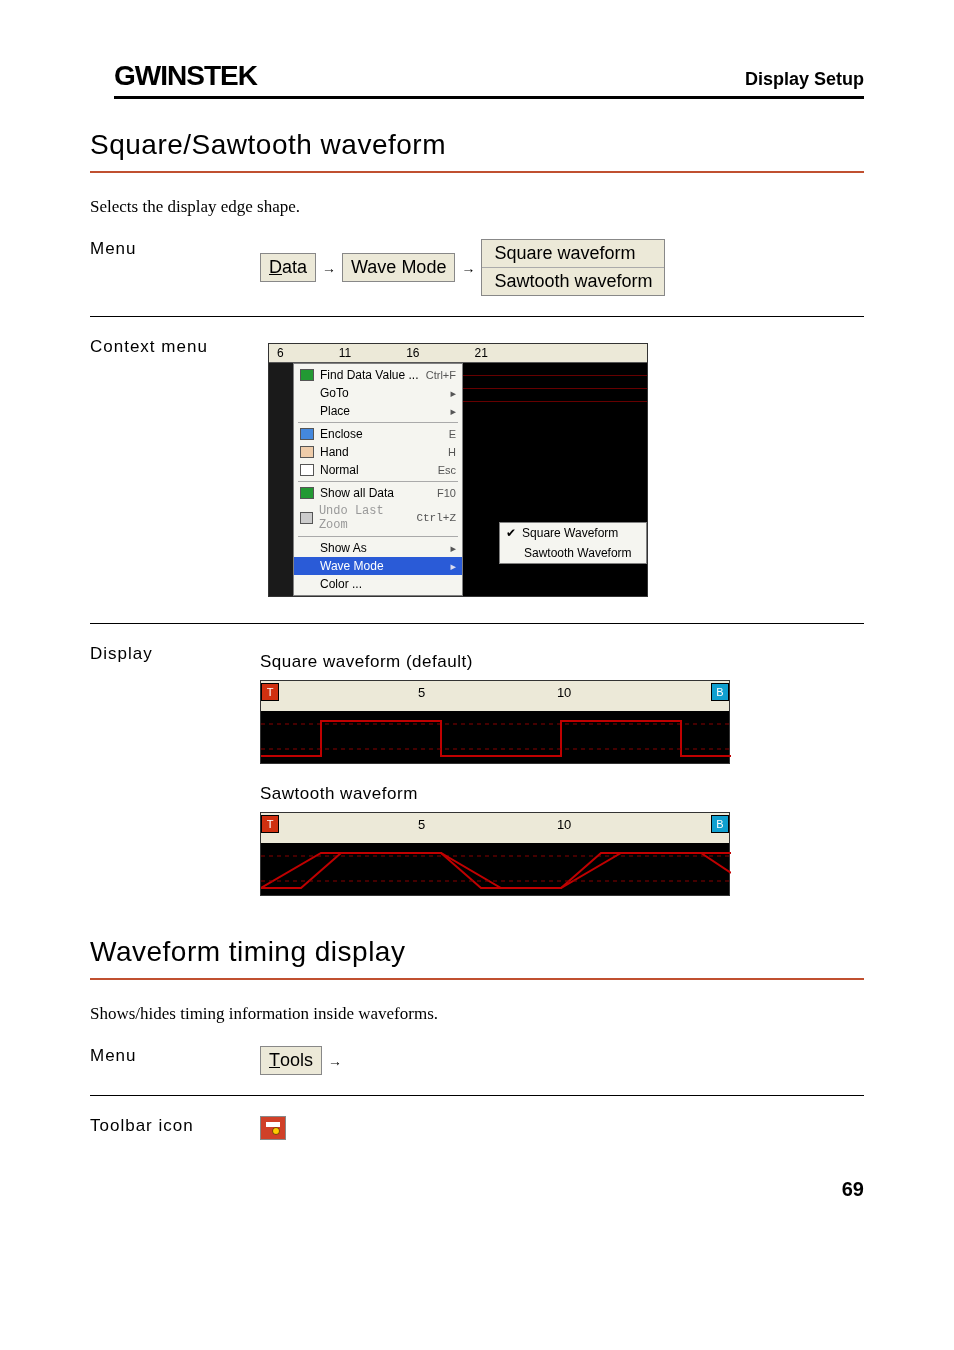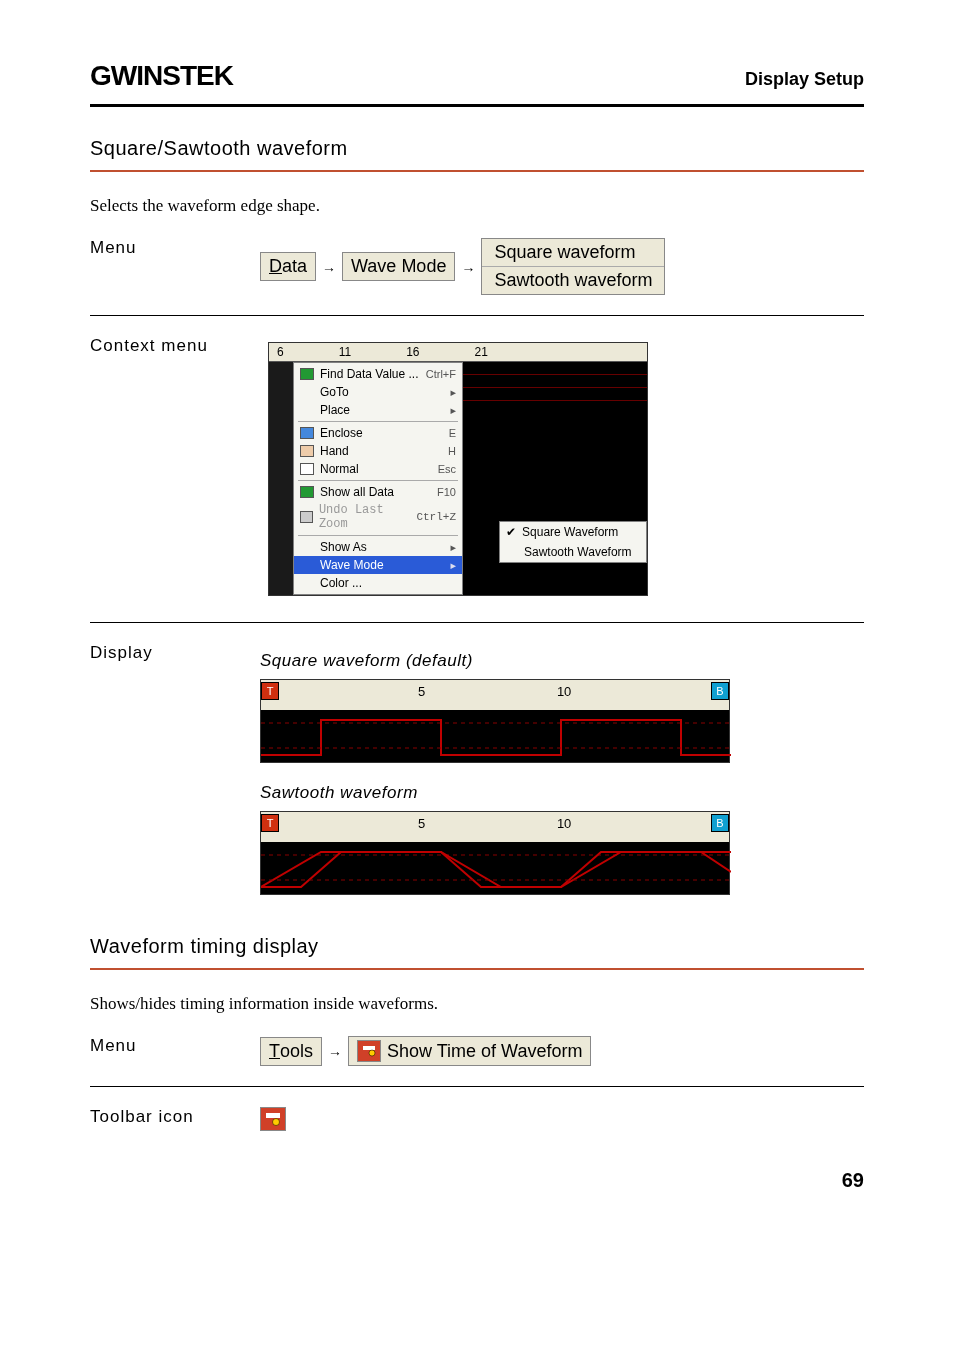--- a/index.html
+++ b/index.html
@@ -9,39 +9,40 @@
     color: #000;
     width: 954px;
     margin: 0 auto;
     padding: 60px 90px 40px 90px;
   }
   .header {
     display: flex;
     justify-content: space-between;
     align-items: baseline;
     border-bottom: 3px solid #000;
-    padding-bottom: 12px;
+    padding-bottom: 4px;
     margin-bottom: 30px;
+    margin-left: 24px;
   }
   .logo {
     font-family: Arial, sans-serif;
     font-weight: 900;
     font-size: 28px;
     letter-spacing: -1px;
   }
   .header-right {
     font-family: 'Trebuchet MS', Arial, sans-serif;
     font-weight: bold;
     font-size: 18px;
     text-align: right;
   }
   h2.section-title {
     font-family: 'Trebuchet MS', Arial, sans-serif;
     font-weight: normal;
-    font-size: 20px;
+    font-size: 28px;
     border-bottom: 2px solid #c05030;
     padding-bottom: 10px;
     margin-bottom: 24px;
     letter-spacing: 0.5px;
   }
   .body-text {
     font-size: 17px;
     margin-bottom: 22px;
   }
   .row {
@@ -163,21 +164,20 @@
   .mini-icon.show{ background:#293; }
   .shortcut { color:#555; font-size:11px; }
   .ctx-menu .item.sel .shortcut{ color:#dde; }
 
   
   .wave-title {
     font-family: 'Trebuchet MS', Arial, sans-serif;
     font-size: 17px;
     margin: 8px 0 8px 0;
     letter-spacing: 0.5px;
-    font-style: italic;
   }
   .wave-strip {
     width: 470px;
     background: #000;
     border: 1px solid #333;
     margin-bottom: 20px;
     position: relative;
   }
   .wave-ruler {
     display: flex;
@@ -222,21 +222,21 @@
 </style>
 </head>
 <body>
 
 <div class="header">
   <div class="logo">GWINSTEK</div>
   <div class="header-right">Display Setup</div>
 </div>
 
 <h2 class="section-title">Square/Sawtooth waveform</h2>
-<p class="body-text">Selects the waveform edge shape.</p>
+<p class="body-text">Selects the display edge shape.</p>
 
 <div class="row">
   <div class="row-label">Menu</div>
   <div class="row-content">
     <div class="menu-path" style="justify-content:flex-start; align-items:center;">
       <span class="menu-chip"><u>D</u>ata</span>
       <span class="arrow">→</span>
       <span class="menu-chip">Wave Mode</span>
       <span class="arrow">→</span>
       <span class="submenu-stack">
@@ -407,29 +407,20 @@
 
 <h2 class="section-title">Waveform timing display</h2>
 <p class="body-text">Shows/hides timing information inside waveforms.</p>
 
 <div class="row">
   <div class="row-label">Menu</div>
   <div class="row-content">
     <div class="menu-path">
       <span class="menu-chip"><u>T</u>ools</span>
       <span class="arrow">→</span>
-      <span class="menu-chip" style="display:inline-flex; gap:6px; align-items:center;">
-        <span class="icon-box">
-          <svg width="14" height="12">
-              <rect x="1" y="1" width="12" height="4" fill="#fff"></rect>
-              <circle cx="10" cy="8" r="3" fill="#ffcc00" stroke="#000" stroke-width="0.5"></circle>
-            </svg>
-        </span>
-        <span>Show Time of Waveform</span>
-      </span>
     </div>
   </div>
 </div>
 <hr class="hr-thin">
 
 <div class="row">
   <div class="row-label">Toolbar icon</div>
   <div class="row-content">
     <span class="icon-box" style="width:26px;height:24px;">
       <svg width="16" height="14">

